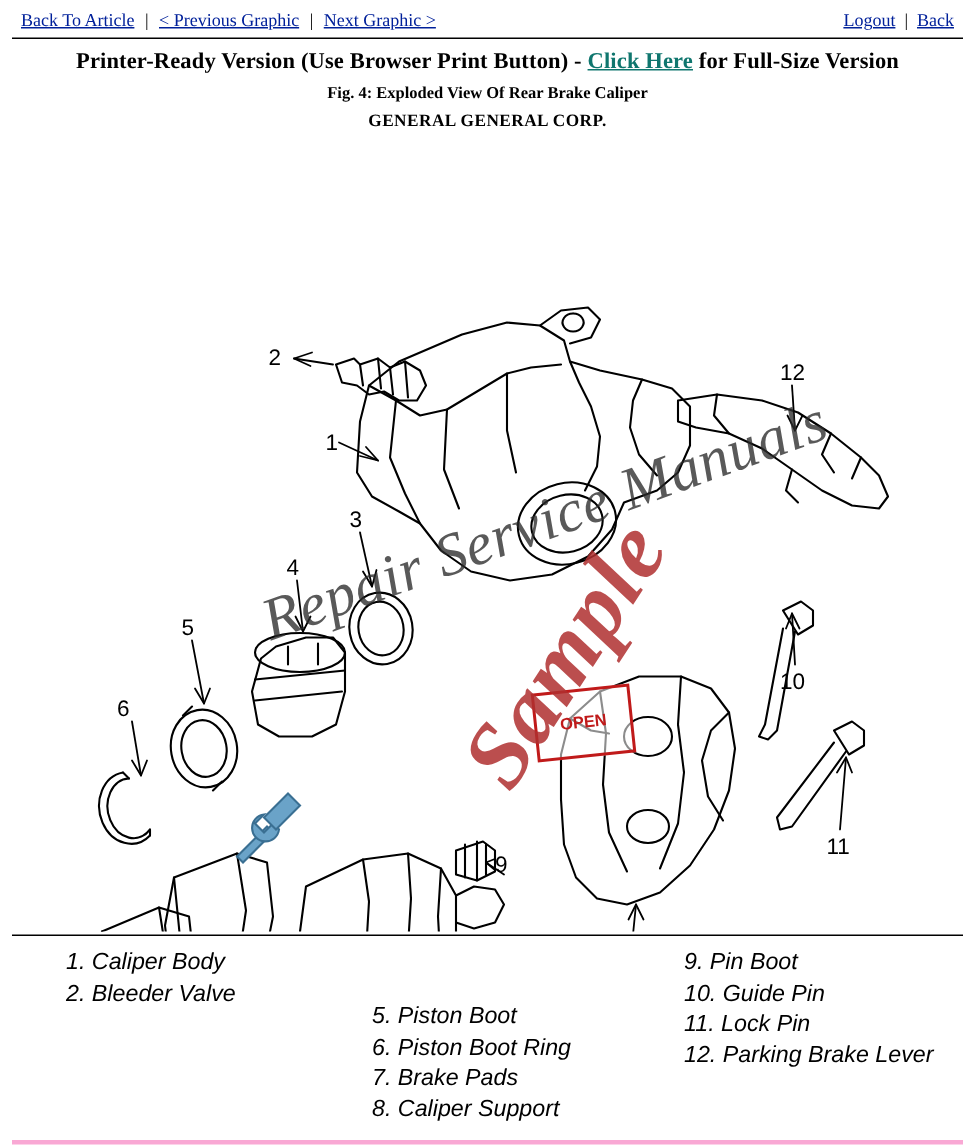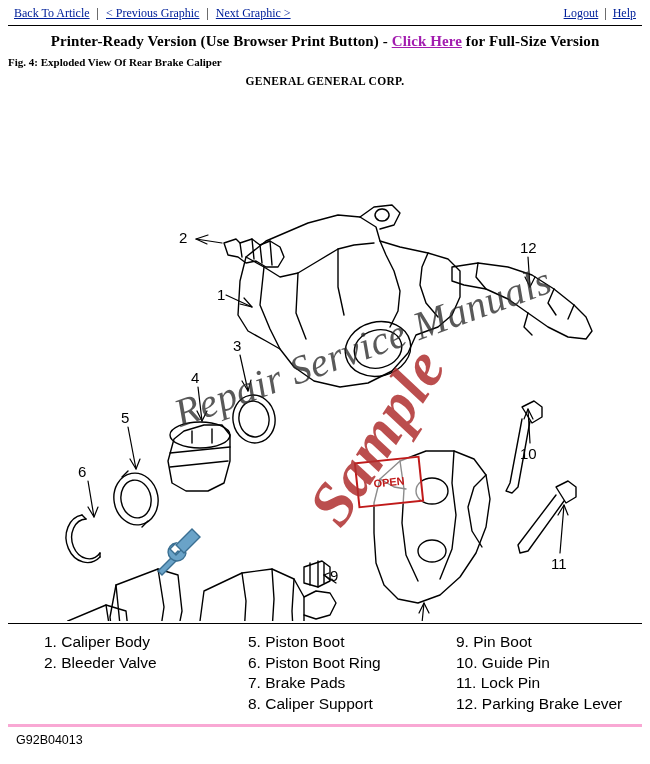--- a/index.html
+++ b/index.html
@@ -50,26 +50,27 @@
 
   
   .printer-line {
     text-align: center;
     font-size: 15px;
     font-weight: bold;
     padding-top: 7px;
     letter-spacing: 0.1px;
   }
   .printer-line .clickhere {
-    color: #a21caf;
+    color: #0f766e;
     text-decoration: underline;
     font-weight: bold;
     cursor: pointer;
   }
   .fig-line {
+    text-align: center;
     font-size: 11px;
     font-weight: bold;
     padding-top: 6px;
   }
   .corp-line {
     text-align: center;
     font-size: 11.5px;
     font-weight: bold;
     padding-top: 7px;
     letter-spacing: 0.3px;
@@ -152,22 +153,23 @@
     padding-top: 8px;
     display: flex;
     font-family: "Liberation Sans", sans-serif;
     font-size: 15.5px;
     line-height: 1.33;
   }
   .legend-col {
     flex: 1;
     padding-left: 36px;
     box-sizing: border-box;
-  }
-  .legend-col.col2 { padding-left: 18px; }
+    font-style: italic;
+  }
+  .legend-col.col2 { padding-left: 18px; margin-top: 36px; }
   .legend-col.col3 { padding-left: 22px; }
   .legend-item { white-space: nowrap; }
 
   .footer {
     border-top: 3px solid #f9a8d4;
     margin-top: 10px;
     padding-top: 6px;
     font-family: "Liberation Sans", sans-serif;
     font-size: 12.5px;
     padding-left: 8px;
@@ -182,21 +184,21 @@
     <div class="topnav-left">
       <span class="navlink">Back To Article</span>
       <span class="navsep">|</span>
       <span class="navlink">&lt; Previous Graphic</span>
       <span class="navsep">|</span>
       <span class="navlink">Next Graphic &gt;</span>
     </div>
     <div class="topnav-right">
       <span class="navlink">Logout</span>
       <span class="navsep">|</span>
-      <span class="navlink">Help</span>
+      <span class="navlink">Back</span>
     </div>
   </div>
 
   <div class="printer-line">
     <span>Printer-Ready Version (Use Browser Print Button) - </span><span class="clickhere">Click Here</span><span> for Full-Size Version</span>
   </div>
   <div class="fig-line">Fig. 4: Exploded View Of Rear Brake Caliper</div>
   <div class="corp-line">GENERAL GENERAL CORP.</div>
 
   <div class="figure-wrap">

